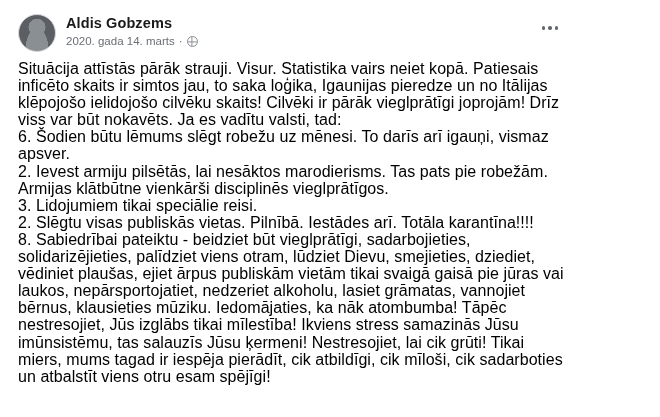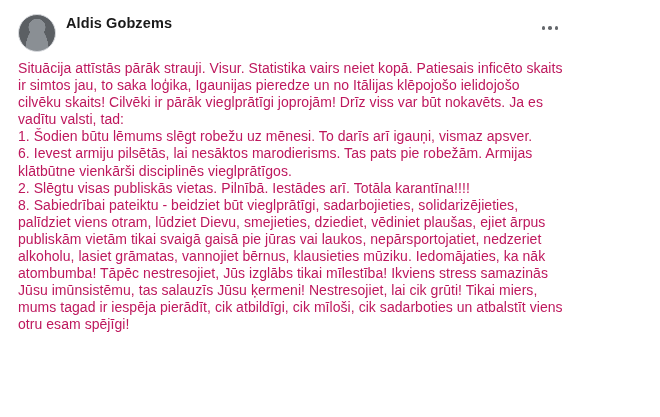--- a/index.html
+++ b/index.html
@@ -105,48 +105,54 @@
     cursor: pointer;
   }
   .more-menu i {
     display: block;
     width: 3.5px;
     height: 3.5px;
     border-radius: 50%;
     background: #65686c;
   }
   .post-body {
-    font-size: 14px;
+    font-size: 16px;
     line-height: 17.1px;
-    color: #be185d;
+    color: #000000;
     text-align: left;
     letter-spacing: 0.05px;
   }
   .post-body p {
     margin: 0;
   }
 </style>
 </head>
 <body>
 
 <div class="post">
 
   <div class="post-header">
     <div class="avatar"></div>
     <div class="name-block">
       <div class="author-name">Aldis Gobzems</div>
+      <div class="meta-line">
+        <span>2020. gada 14. marts</span>
+        <span class="meta-sep">·</span>
+        <span class="globe-icon"></span>
+      </div>
     </div>
     <div class="more-menu">
       <i></i>
         <i></i>
         <i></i>
     </div>
   </div>
 
   <div class="post-body">
     <p>Situācija attīstās pārāk strauji. Visur. Statistika vairs neiet kopā. Patiesais inficēto skaits ir simtos jau, to saka loģika, Igaunijas pieredze un no Itālijas klēpojošo ielidojošo cilvēku skaits! Cilvēki ir pārāk vieglprātīgi joprojām! Drīz viss var būt nokavēts. Ja es vadītu valsti, tad:</p>
-    <p>1. Šodien būtu lēmums slēgt robežu uz mēnesi. To darīs arī igauņi, vismaz apsver.</p>
-    <p>6. Ievest armiju pilsētās, lai nesāktos marodierisms. Tas pats pie robežām. Armijas klātbūtne vienkārši disciplinēs vieglprātīgos.</p>
+    <p>6. Šodien būtu lēmums slēgt robežu uz mēnesi. To darīs arī igauņi, vismaz apsver.</p>
+    <p>2. Ievest armiju pilsētās, lai nesāktos marodierisms. Tas pats pie robežām. Armijas klātbūtne vienkārši disciplinēs vieglprātīgos.</p>
+    <p>3. Lidojumiem tikai speciālie reisi.</p>
     <p>2. Slēgtu visas publiskās vietas. Pilnībā. Iestādes arī. Totāla karantīna!!!!</p>
     <p>8. Sabiedrībai pateiktu - beidziet būt vieglprātīgi, sadarbojieties, solidarizējieties, palīdziet viens otram, lūdziet Dievu, smejieties, dziediet, vēdiniet plaušas, ejiet ārpus publiskām vietām tikai svaigā gaisā pie jūras vai laukos, nepārsportojatiet, nedzeriet alkoholu, lasiet grāmatas, vannojiet bērnus, klausieties mūziku. Iedomājaties, ka nāk atombumba! Tāpēc nestresojiet, Jūs izglābs tikai mīlestība! Ikviens stress samazinās Jūsu imūnsistēmu, tas salauzīs Jūsu ķermeni! Nestresojiet, lai cik grūti! Tikai miers, mums tagad ir iespēja pierādīt, cik atbildīgi, cik mīloši, cik sadarboties un atbalstīt viens otru esam spējīgi!</p>
   </div>
 
 </div>
 
 </body></html>

